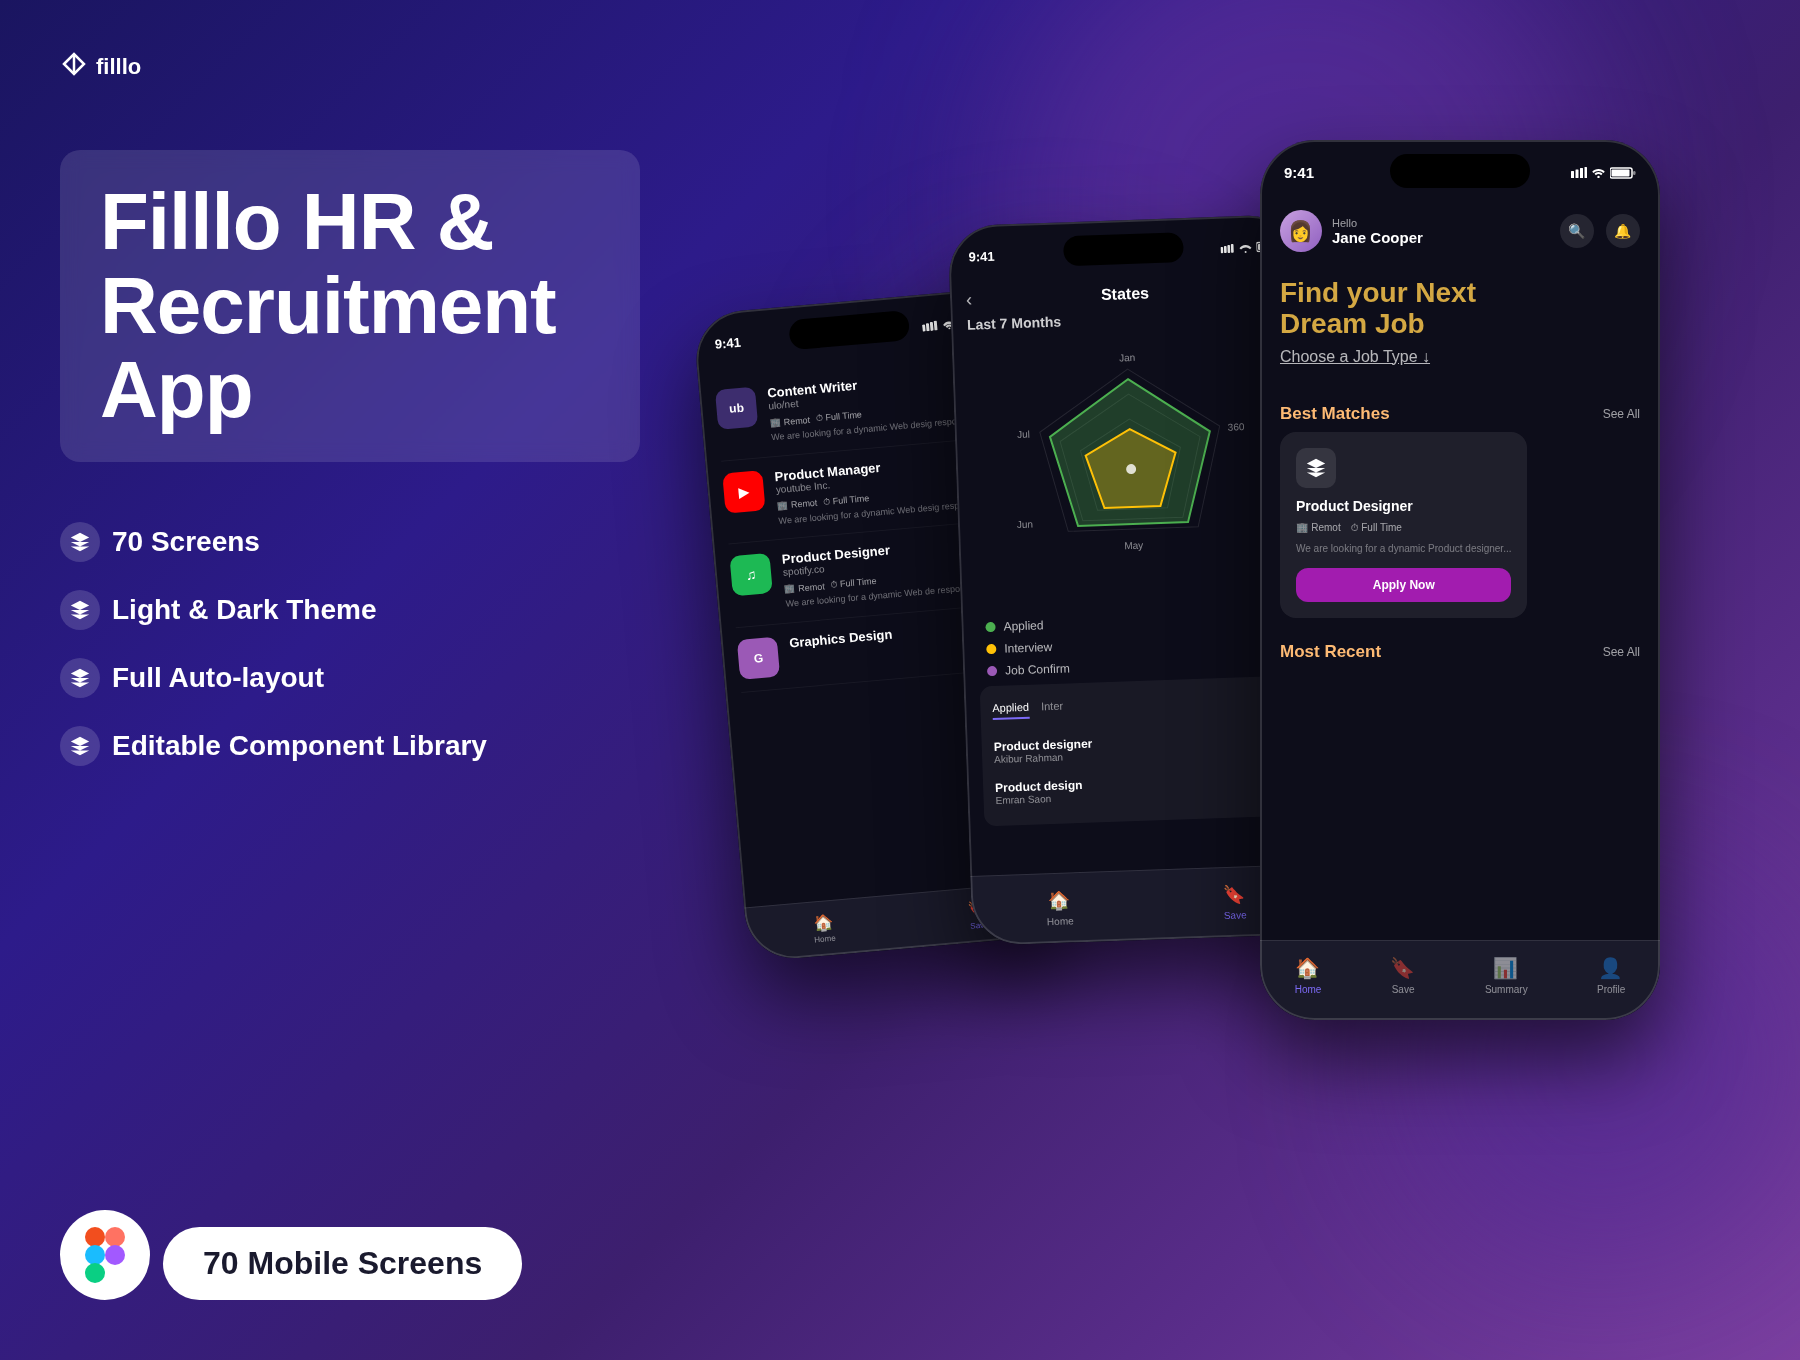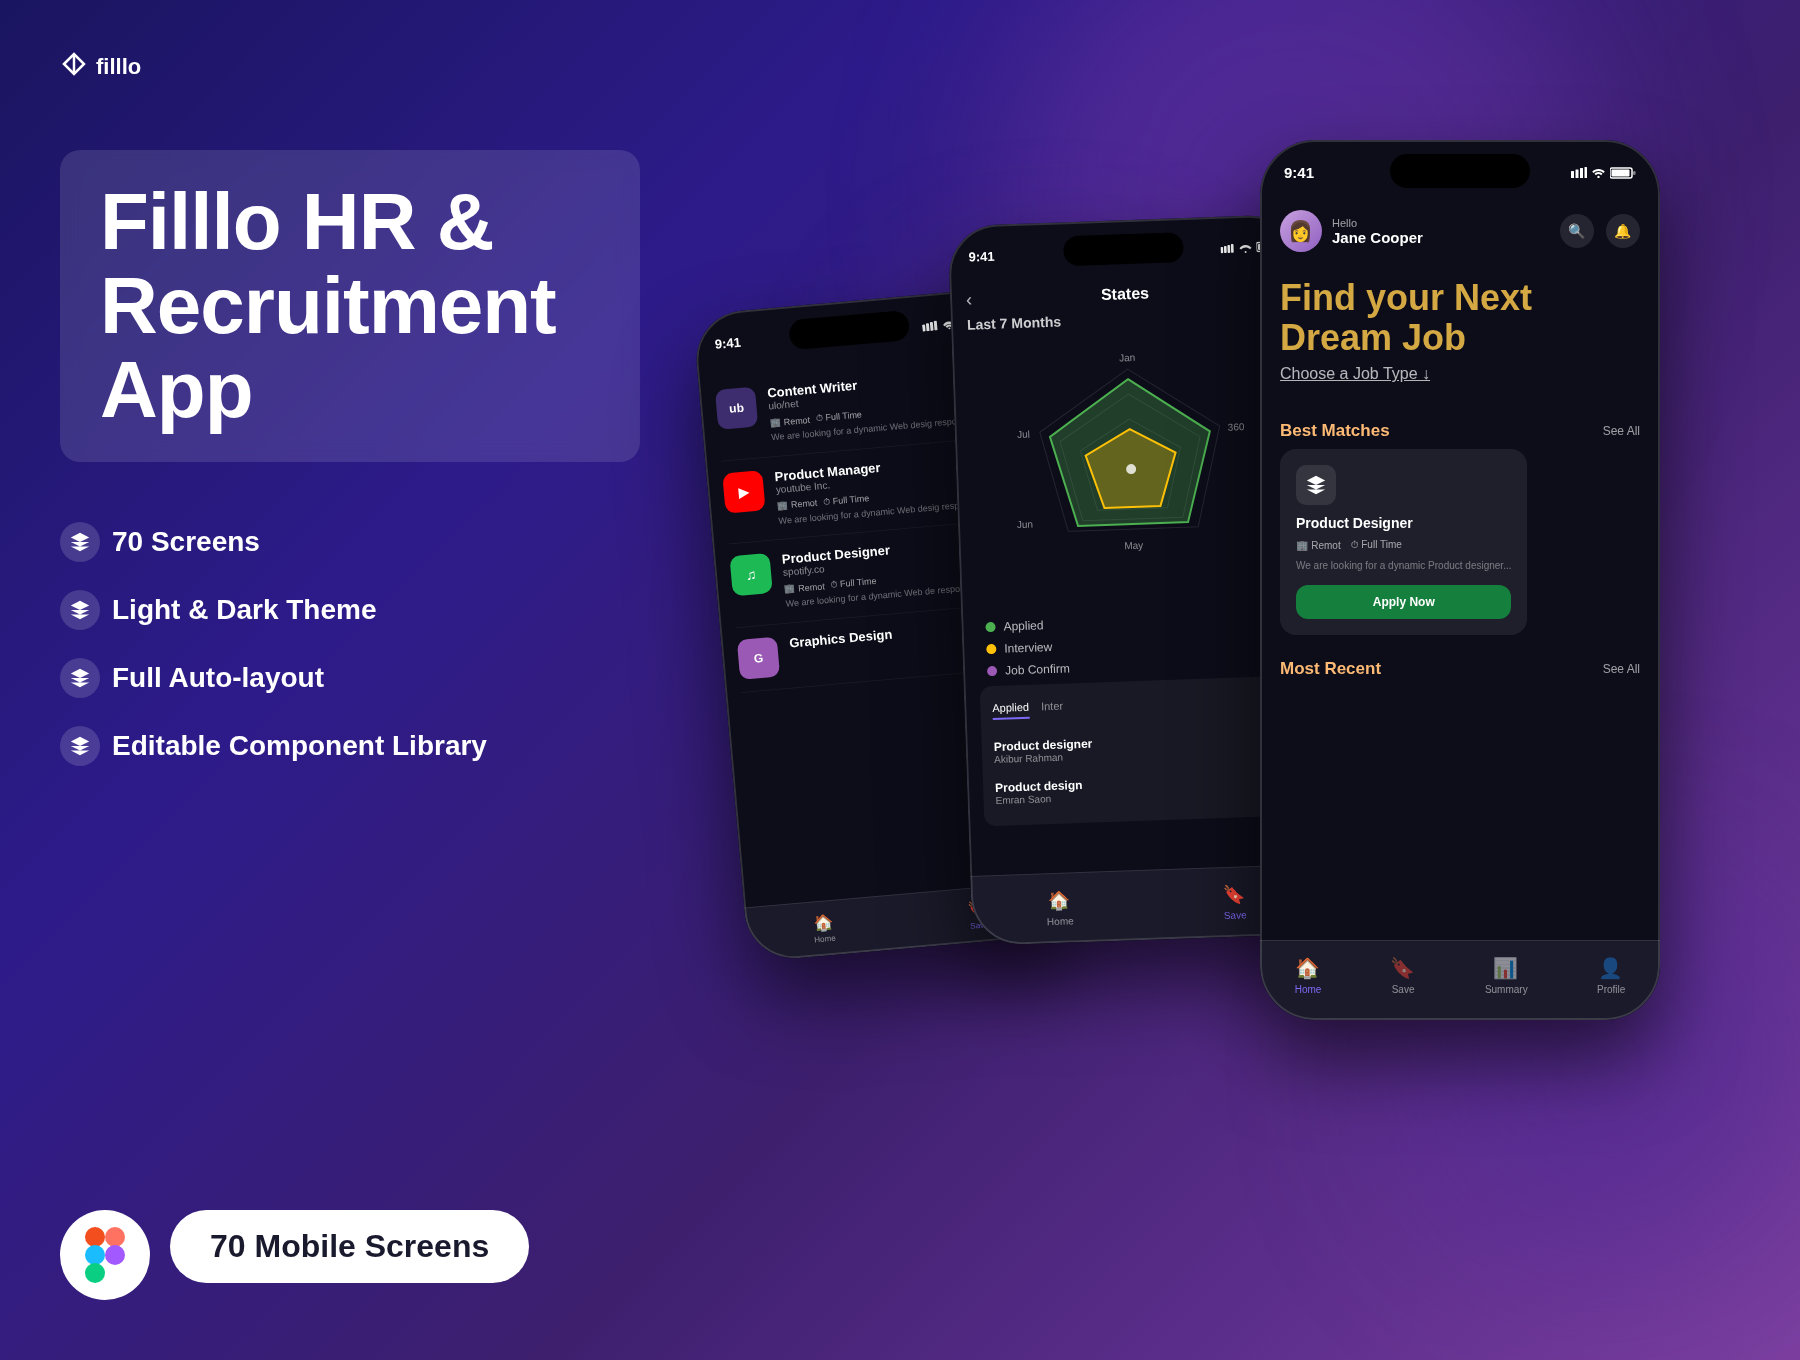--- a/index.html
+++ b/index.html
@@ -108,22 +108,22 @@
       font-weight: 700;
       color: white;
     }
 
     
     .bottom-badges {
       position: absolute;
       bottom: 60px;
       left: 60px;
       display: flex;
-      align-items: flex-start;
-      gap: 20px;
+      align-items: flex-end;
+      gap: 13px;
     }
 
     .figma-badge {
       width: 90px;
       height: 90px;
       border-radius: 50%;
       background: white;
       display: flex;
       align-items: center;
       justify-content: center;
@@ -505,21 +505,21 @@
       justify-content: center;
       font-size: 14px;
       color: white;
     }
 
     .dream-job-section {
       padding: 16px 20px 10px;
     }
 
     .dream-title {
-      font-size: 36px;
+      font-size: 28px;
       font-weight: 900;
       color: #d4a843;
       line-height: 1.1;
       margin-bottom: 8px;
     }
 
     .choose-type {
       font-size: 16px;
       color: rgba(255,255,255,0.7);
       margin-bottom: 14px;
@@ -618,21 +618,21 @@
     }
 
     .match-desc {
       font-size: 10px;
       color: rgba(255,255,255,0.4);
       line-height: 1.4;
       margin-bottom: 12px;
     }
 
     .apply-btn {
-      background: #15803d;
+      background: #a21caf;
       color: white;
       border: none;
       border-radius: 12px;
       padding: 10px;
       width: 100%;
       font-size: 12px;
       font-weight: 700;
       cursor: pointer;
     }
 

